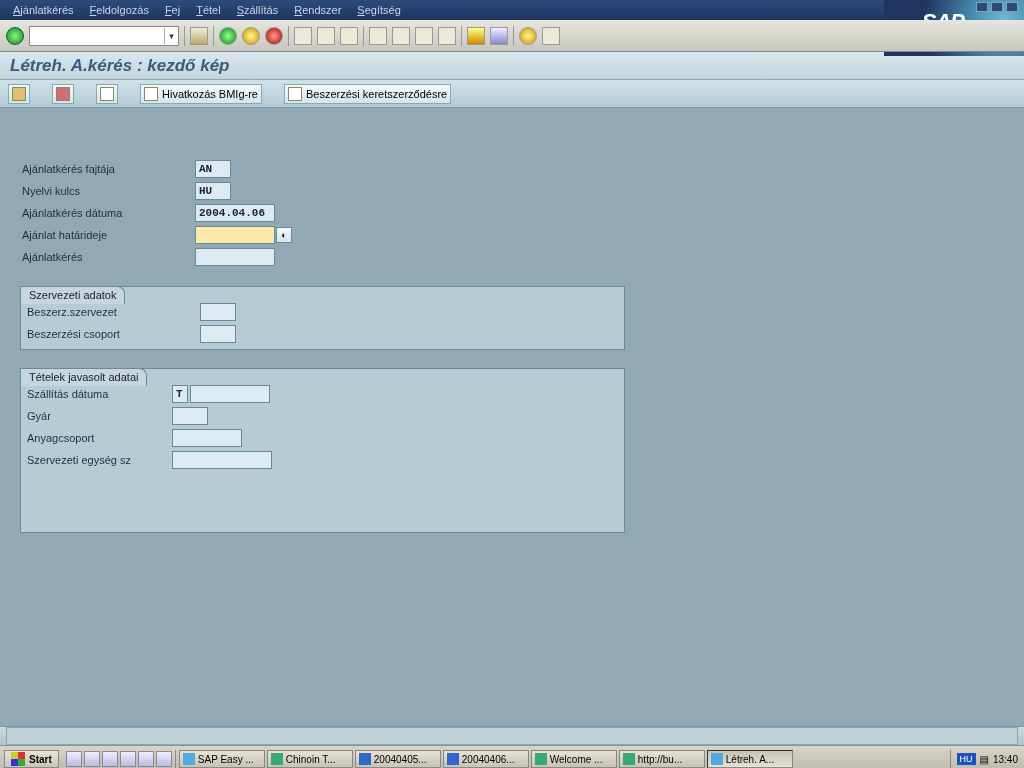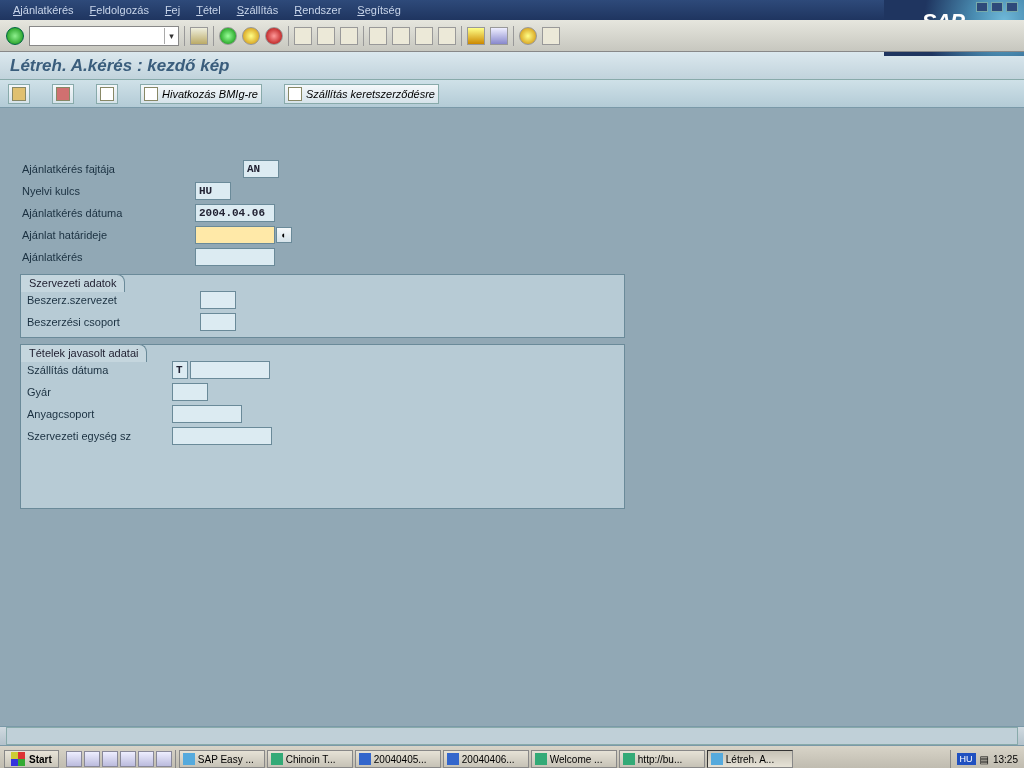--- a/index.html
+++ b/index.html
@@ -14,32 +14,32 @@
 .toolbar { background: linear-gradient(#e6e6de,#c7c7bf); height: 32px; display: flex; align-items: center; padding: 0 6px; border-bottom: 1px solid #888; position: relative; gap: 5px; }
 .ok { width: 18px; height: 18px; border-radius: 50%; background: radial-gradient(#8ef08e,#0a8a0a); border: 1px solid #064; }
 .tcode { width: 150px; height: 20px; background: #fff; border: 1px solid #888; display: flex; align-items: center; justify-content: flex-end; }
 .tcode .dd { width: 14px; height: 16px; border-left: 1px solid #aaa; display: flex; align-items: center; justify-content: center; font-size: 9px; color: #333; }
 .sep { width: 1px; height: 20px; background: #999; }
 .tb { width: 18px; height: 18px; display: inline-block; border: 1px solid #999; background: #ece9d8; }
 .tb.g { background: radial-gradient(#9f9,#080); border-radius: 50%; }
 .tb.y { background: radial-gradient(#ff8,#c80); border-radius: 50%; }
 .tb.r { background: radial-gradient(#f99,#a00); border-radius: 50%; }
 .title { background: linear-gradient(#dbe8ee,#c1d3dc); height: 28px; padding: 4px 10px; font-size: 17px; font-style: italic; font-weight: bold; color: #3a5d7c; border-bottom: 1px solid #8aa; }
-.apptb { background: linear-gradient(#cfe1e8,#b3cbd6); height: 28px; display: flex; align-items: center; padding: 2px 8px; gap: 22px; border-bottom: 1px solid #7a99a8; font-style: italic; }
+.apptb { background: linear-gradient(#cfe1e8,#b3cbd6); height: 28px; display: flex; align-items: center; padding: 2px 8px; gap: 22px; border-bottom: 1px solid #7a99a8; }
 .ibtn { height: 20px; border: 1px solid #8aa; background: linear-gradient(#f5f8fa,#d6e3ea); display: flex; align-items: center; padding: 0 3px; gap: 4px; }
 .ibtn .ic { width: 14px; height: 14px; background: #e0c070; border: 1px solid #886; }
 .ibtn .ic.r { background: #d07070; }
 .ibtn .ic.w { background: #fff; }
 .content { background: #91a8b5; height: 600px; padding: 50px 20px 6px; position: relative; }
 .row { display: flex; align-items: center; height: 22px; }
 .lbl { width: 175px; padding-left: 2px; color: #1a3040; }
 .inp { height: 18px; background: #dcebf2; border: 1px solid #6a8a99; padding: 1px 3px; font-family: 'Courier New', monospace; font-weight: bold; font-size: 11px; color: #223; }
 .inp.req { background: #ffe9a8; }
 .f4 { width: 16px; height: 16px; border: 1px solid #6a8a99; background: linear-gradient(#f5f8fa,#d6e3ea); margin-left: 1px; display: flex; align-items: center; justify-content: center; font-size: 9px; }
-.group { border: 1px solid #6a8a99; background: #b7cbd5; margin-top: 6px; width: 605px; padding: 14px 4px 4px; position: relative; }
+.group { border: 1px solid #6a8a99; background: #b7cbd5; margin-top: 18px; width: 605px; padding: 14px 4px 4px; position: relative; }
 .group .tab { position: absolute; top: -1px; left: -1px; background: #c5d6de; border: 1px solid #6a8a99; border-bottom: none; padding: 2px 8px 3px; font-size: 11px; color: #223; border-radius: 0 8px 0 0; }
 .statusbar { position: absolute; left: 0; right: 0; bottom: 22px; height: 20px; background: linear-gradient(#d0dae0,#b3c2cb); border-top: 1px solid #7a99a8; border-bottom: 1px solid #7a99a8; }
 .statusbar .msg { height: 100%; margin: 0 6px; background: #c0d0d8; border: 1px solid #8aa; }
 .taskbar { position: absolute; left: 0; right: 0; bottom: 0; height: 22px; background: linear-gradient(#d8d4c8,#c0bcb0); display: flex; align-items: flex-end; font-size: 10px; color: #000; }
 .taskbar .start { height: 18px; background: linear-gradient(#e8e4d8,#c8c4b8); border: 1px solid #888; padding: 1px 6px; display: flex; align-items: center; gap: 4px; font-weight: bold; margin: 0 4px; }
 .taskbar .start .flag { width: 14px; height: 14px; background: conic-gradient(#d33 0 25%, #3a3 0 50%, #33d 0 75%, #cc3 0); }
 .ql { display: flex; gap: 2px; padding: 0 3px; border-right: 1px solid #888; height: 18px; align-items: center; }
 .ql .q { width: 16px; height: 16px; background: linear-gradient(#eef,#bbd); border: 1px solid #889; }
 .tasks { display: flex; gap: 2px; flex: 1; padding: 0 3px; }
 .task { height: 18px; width: 86px; background: linear-gradient(#e6e2d6,#c6c2b6); border: 1px solid #888; padding: 1px 3px; display: flex; align-items: center; gap: 3px; overflow: hidden; white-space: nowrap; }
@@ -107,28 +107,28 @@
     </span>
   <span class="ibtn">
       <span class="ic w"></span>
     </span>
   <span class="ibtn">
       <span class="ic w"></span>
       <span>Hivatkozás BMIg-re</span>
     </span>
   <span class="ibtn">
       <span class="ic w"></span>
-      <span>Szállítás keretszerződésre</span>
+      <span>Beszerzési keretszerződésre</span>
     </span>
 </div>
 
 <div class="content">
   <div class="row">
       <span class="lbl">Ajánlatkérés fajtája</span>
-      <input class="inp" style="width: 36px; margin-left: 48px;" value="AN">
+      <input class="inp" style="width: 36px;" value="AN">
     </div>
   <div class="row">
       <span class="lbl">Nyelvi kulcs</span>
       <input class="inp" style="width: 36px;" value="HU">
     </div>
   <div class="row">
       <span class="lbl">Ajánlatkérés dátuma</span>
       <input class="inp" style="width: 80px;" value="2004.04.06">
     </div>
   <div class="row">
@@ -218,15 +218,15 @@
         <span>http://bu...</span>
       </div>
     <div class="task act">
         <span class="ti"></span>
         <span>Létreh. A...</span>
       </div>
   </div>
   <div class="tray">
     <span class="lang">HU</span>
     <span>▤</span>
-    <span>13:25</span>
+    <span>13:40</span>
   </div>
 </div>
 
 </body></html>

